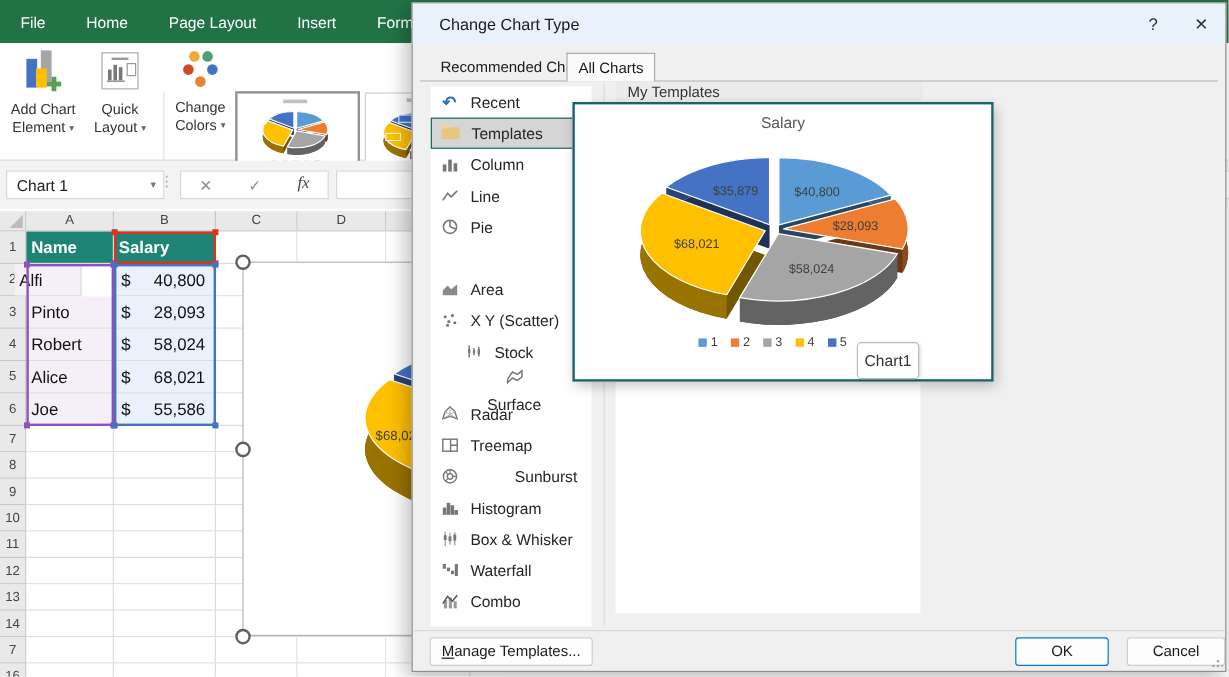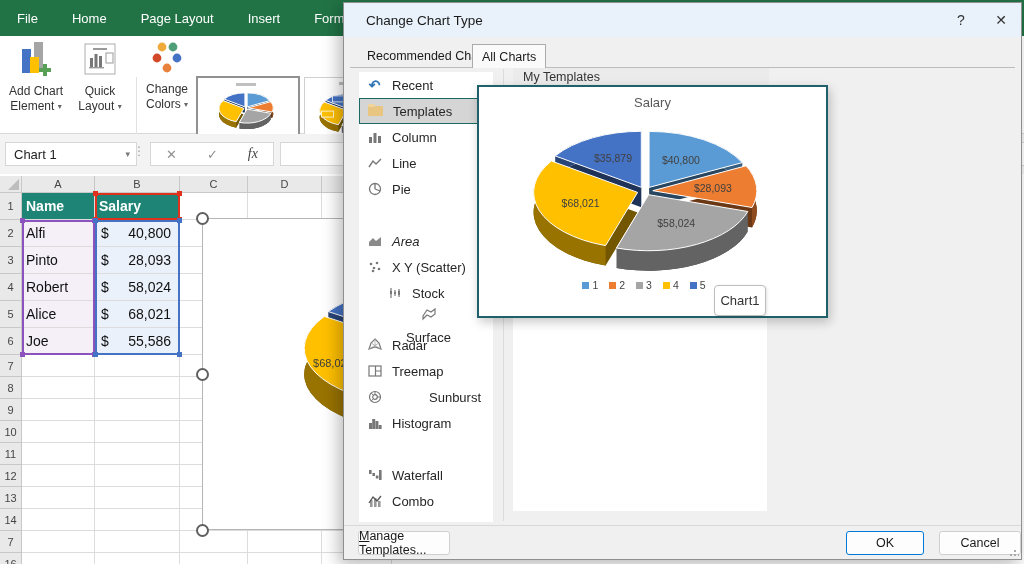--- a/index.html
+++ b/index.html
@@ -60,21 +60,21 @@
   .licon span{color:#2E74B5;font-weight:bold;font-size:14px;line-height:14px;}
   .folder{width:15px;height:10px;background:#E9C582;border-radius:1px;position:relative;}
   .folder:before{content:"";position:absolute;left:0;top:-2px;width:7px;height:3px;background:#F0D49C;border-radius:1px;}
   #vsep{left:159px;top:66px;width:1px;height:452px;background:#dcdcdc;}
   #mytpl-band{left:169px;top:64px;width:256px;height:20px;background:#EBEBEB;display:flex;align-items:center;
               padding-left:10px;font-size:12.5px;color:#333;box-sizing:border-box;}
   #tpl-canvas{left:169px;top:84px;width:254px;height:424px;background:#fff;}
   #dfootline{left:0;top:522px;width:677px;height:1px;background:#d9d9d9;}
   .dbtn{position:absolute;background:#fdfdfd;border:1px solid #cfcfcf;border-radius:3px;font-size:12.5px;color:#1a1a1a;
         display:flex;align-items:center;justify-content:center;box-sizing:border-box;}
-  #btn-manage{left:14px;top:528px;width:92px;height:24px;align-items:center;}
+  #btn-manage{left:14px;top:528px;width:136px;height:24px;align-items:center;}
   #btn-manage span::first-letter{text-decoration:underline;}
   #btn-ok{left:502px;top:528px;width:78px;height:24px;border-color:#0078D7;}
   #btn-cancel{left:595px;top:528px;width:82px;height:24px;}
   #grip{right:2px;bottom:2px;width:10px;height:10px;
         background:radial-gradient(circle at 2px 8px,#a9a9a9 1px,transparent 1.4px),
                    radial-gradient(circle at 6px 8px,#a9a9a9 1px,transparent 1.4px),
                    radial-gradient(circle at 6px 4px,#a9a9a9 1px,transparent 1.4px),
                    radial-gradient(circle at 10px 8px,#a9a9a9 1px,transparent 1.4px) no-repeat;}
   
   #popup{left:477px;top:85px;width:351px;height:233px;background:#fff;border:2px solid #20606A;
@@ -222,21 +222,21 @@
       <div class="rhdr" style="left: 0px; top: 289px; width: 21px; height: 21px;">12</div>
       <div class="rhdr" style="left: 0px; top: 311px; width: 21px; height: 21px;">13</div>
       <div class="rhdr" style="left: 0px; top: 333px; width: 21px; height: 21px;">14</div>
       <div class="rhdr" style="left: 0px; top: 355px; width: 21px; height: 21px;">7</div>
       <div class="rhdr" style="left: 0px; top: 377px; width: 21px; height: 21px;">16</div>
       <div class="cell hd" style="left: 22px; top: 17px; width: 73px; height: 27px;">Name</div>
       <div class="cell hd" style="left: 95px; top: 17px; width: 85px; height: 27px;">Salary</div>
       <div class="cell" style="left: 180px; top: 17px; width: 68px; height: 27px;"></div>
       <div class="cell" style="left: 248px; top: 17px; width: 74px; height: 27px;"></div>
       <div class="cell" style="left: 322px; top: 17px; width: 70px; height: 27px;"></div>
-      <div class="cell cA" style="left: 22px; top: 44px; width: 73px; height: 27px;">Alfi</div>
+      <div class="cell cA" style="left: 12px; top: 44px; width: 56px; height: 27px;">Alfi</div>
       <div class="cell cB" style="left: 95px; top: 44px; width: 85px; height: 27px;">
         <span>$</span>
         <span>40,800</span>
       </div>
       <div class="cell" style="left: 180px; top: 44px; width: 68px; height: 27px;"></div>
       <div class="cell" style="left: 248px; top: 44px; width: 74px; height: 27px;"></div>
       <div class="cell" style="left: 322px; top: 44px; width: 70px; height: 27px;"></div>
       <div class="cell cA" style="left: 22px; top: 71px; width: 73px; height: 27px;">Pinto</div>
       <div class="cell cB" style="left: 95px; top: 71px; width: 85px; height: 27px;">
         <span>$</span>
@@ -406,21 +406,21 @@
         </div>
         <div class="litem" style="top: 104px;">
           <span class="licon">
             <svg width="14" height="14" viewBox="0 0 14 14">
               <circle cx="7" cy="7" r="5.5" fill="none" stroke="#777" stroke-width="1.3"></circle>
               <path d="M7 7 L7 1.5 M7 7 L12.2 9" stroke="#777" stroke-width="1.3" fill="none"></path>
             </svg>
           </span>
           <span>Pie</span>
         </div>
-        <div class="litem" style="top: 156px; font-style: italic;">
+        <div class="litem" style="top: 156px;">
           <span class="licon">
             <svg width="14" height="14" viewBox="0 0 14 14">
               <path d="M1 12 L1 8 L5 4 L8 7 L13 3 L13 12 Z" fill="#8a8a8a"></path>
             </svg>
           </span>
           <span>Area</span>
         </div>
         <div class="litem" style="top: 182px;">
           <span class="licon">
             <svg width="14" height="14" viewBox="0 0 14 14">
@@ -483,20 +483,31 @@
         <div class="litem" style="top: 338px;">
           <span class="licon">
             <svg width="14" height="14" viewBox="0 0 14 14">
               <rect x="1" y="7" width="3" height="6" fill="#777"></rect>
               <rect x="4.2" y="3" width="3" height="10" fill="#777"></rect>
               <rect x="7.4" y="5" width="3" height="8" fill="#777"></rect>
               <rect x="10.6" y="9" width="3" height="4" fill="#777"></rect>
             </svg>
           </span>
           <span>Histogram</span>
+        </div>
+        <div class="litem" style="top: 364px;">
+          <span class="licon">
+            <svg width="14" height="14" viewBox="0 0 14 14">
+              <path d="M3 1 V13 M7 2 V12 M11 1.5 V12.5" stroke="#999" stroke-width="1"></path>
+              <rect x="1.8" y="4" width="2.4" height="4" fill="#777"></rect>
+              <rect x="5.8" y="5" width="2.4" height="4" fill="#777"></rect>
+              <rect x="9.8" y="3.5" width="2.4" height="5" fill="#777"></rect>
+            </svg>
+          </span>
+          <span>Box &amp; Whisker</span>
         </div>
         <div class="litem" style="top: 390px;">
           <span class="licon">
             <svg width="14" height="14" viewBox="0 0 14 14">
               <rect x="1" y="2" width="2.6" height="4" fill="#777"></rect>
               <rect x="4.4" y="5" width="2.6" height="3" fill="#777"></rect>
               <rect x="7.8" y="7.5" width="2.6" height="3" fill="#777"></rect>
               <rect x="11" y="2" width="2.6" height="10" fill="#777"></rect>
             </svg>
           </span>

